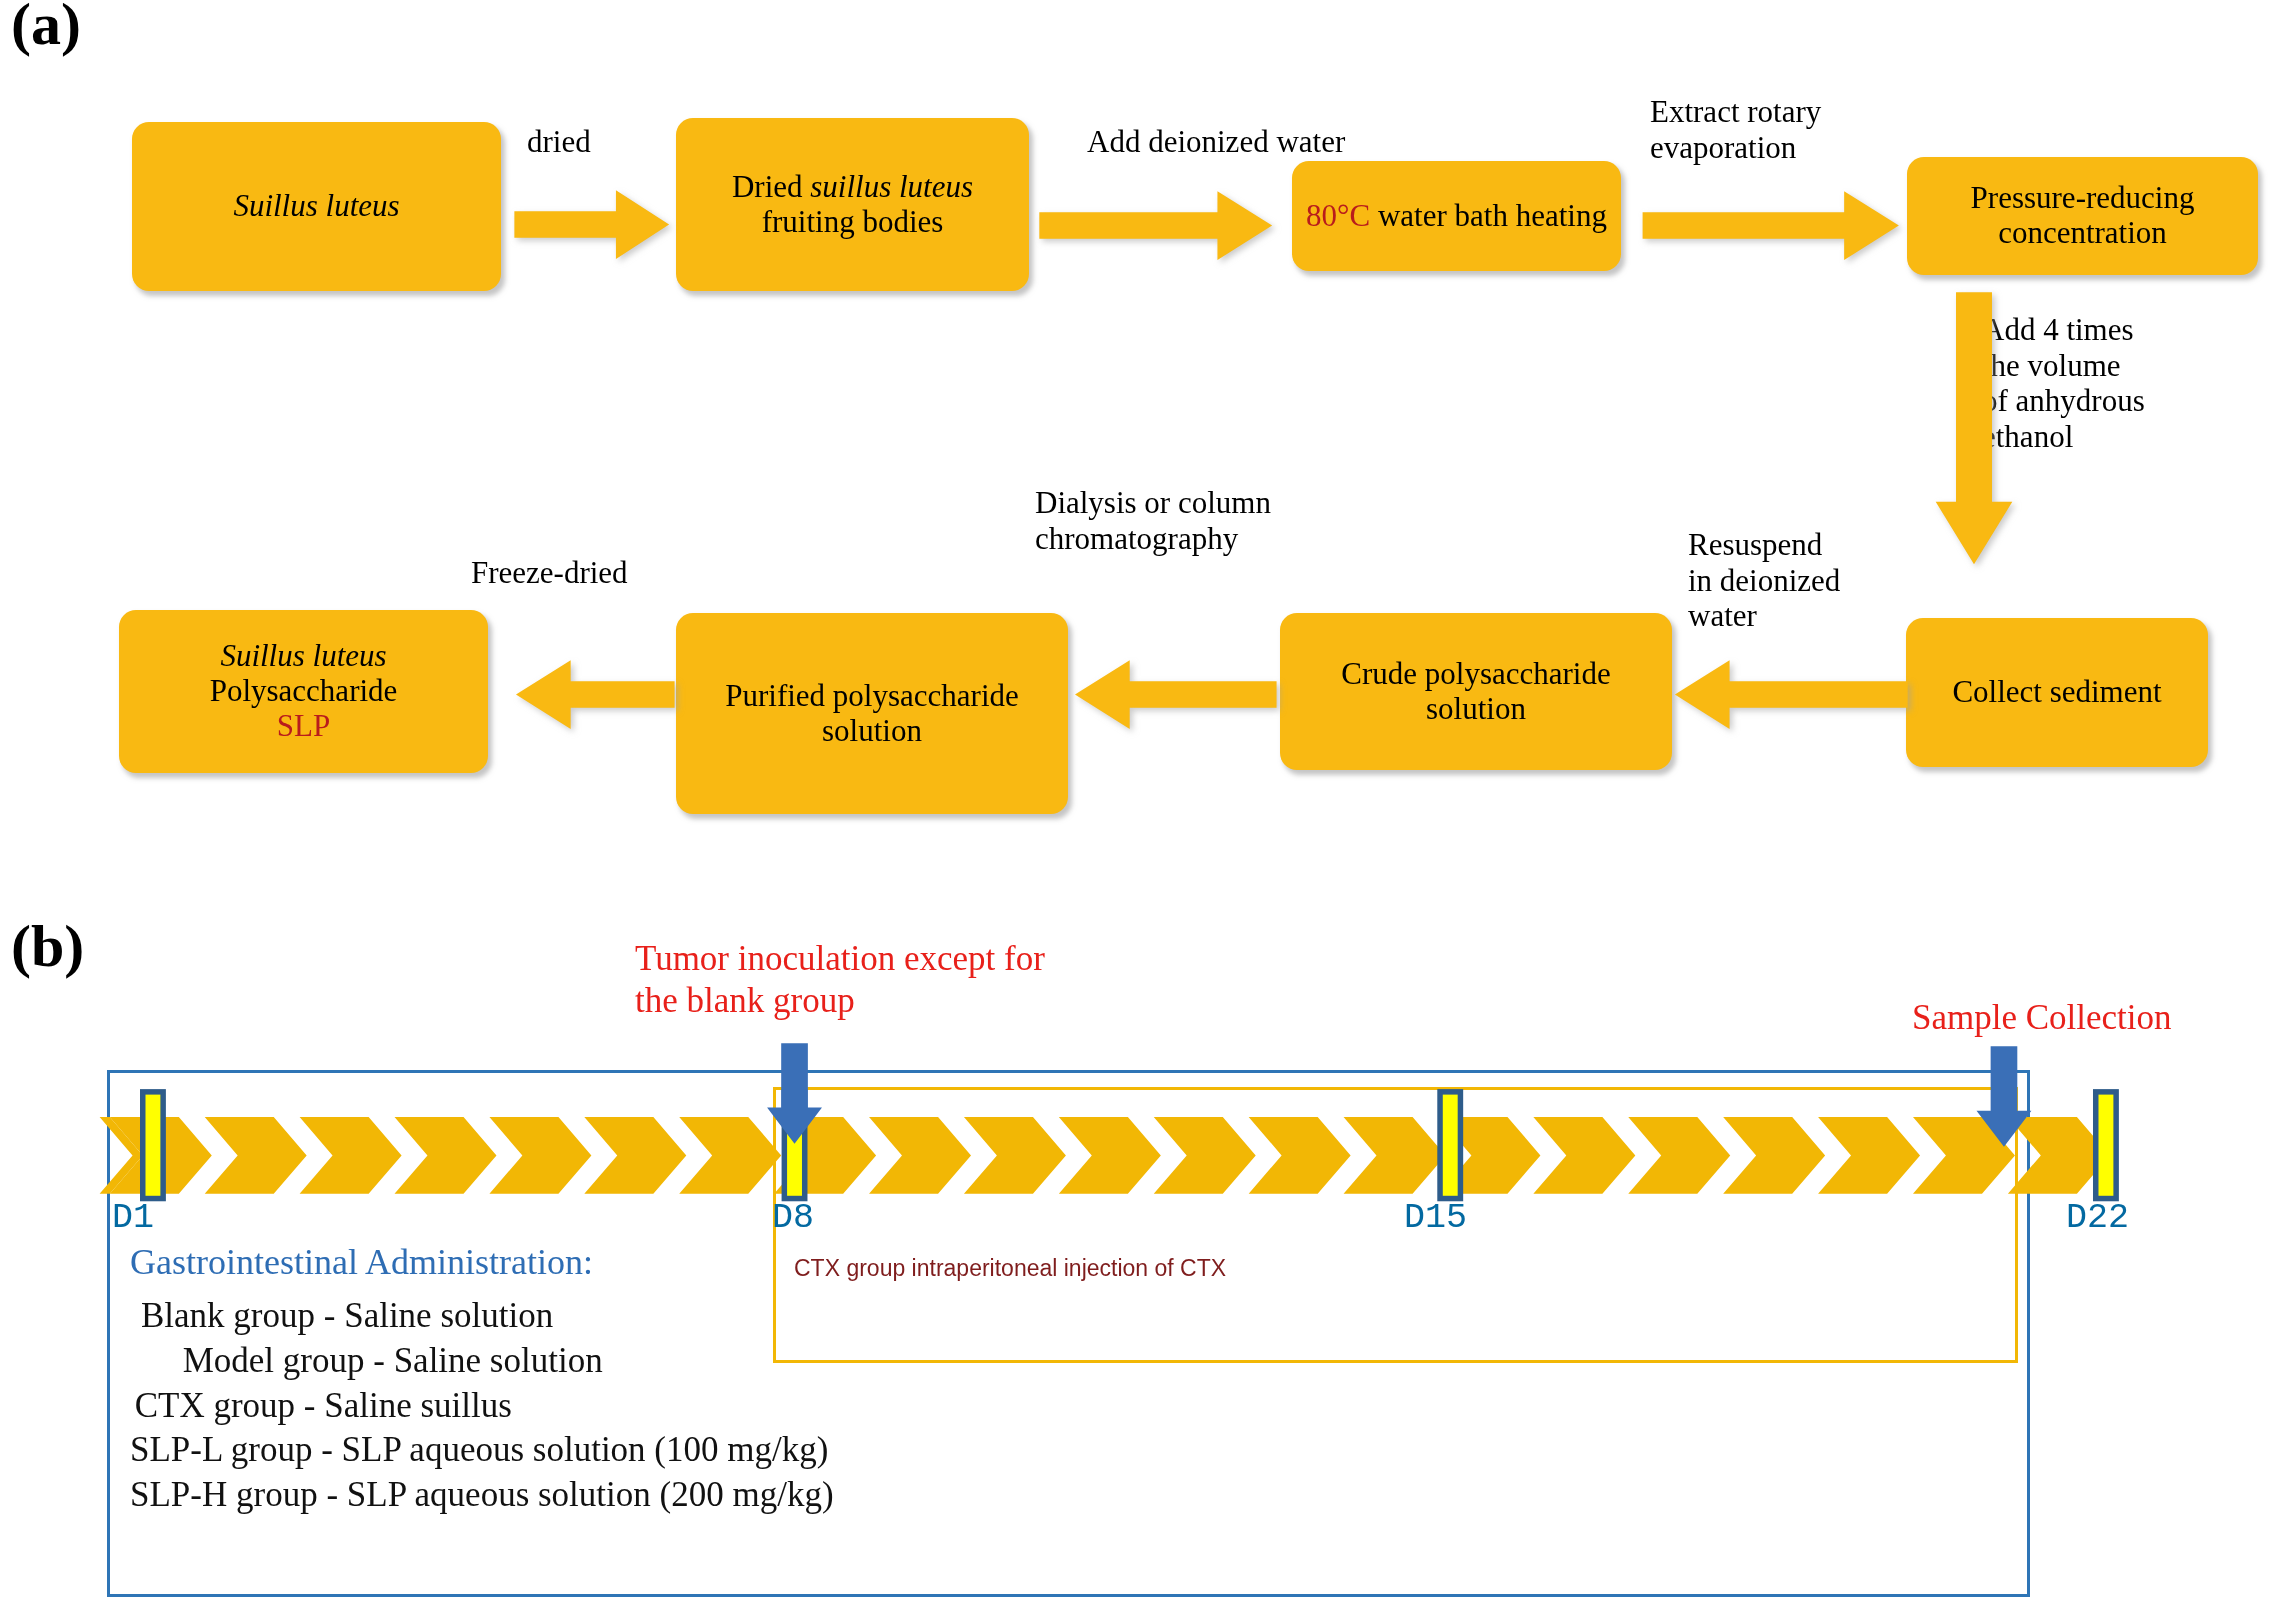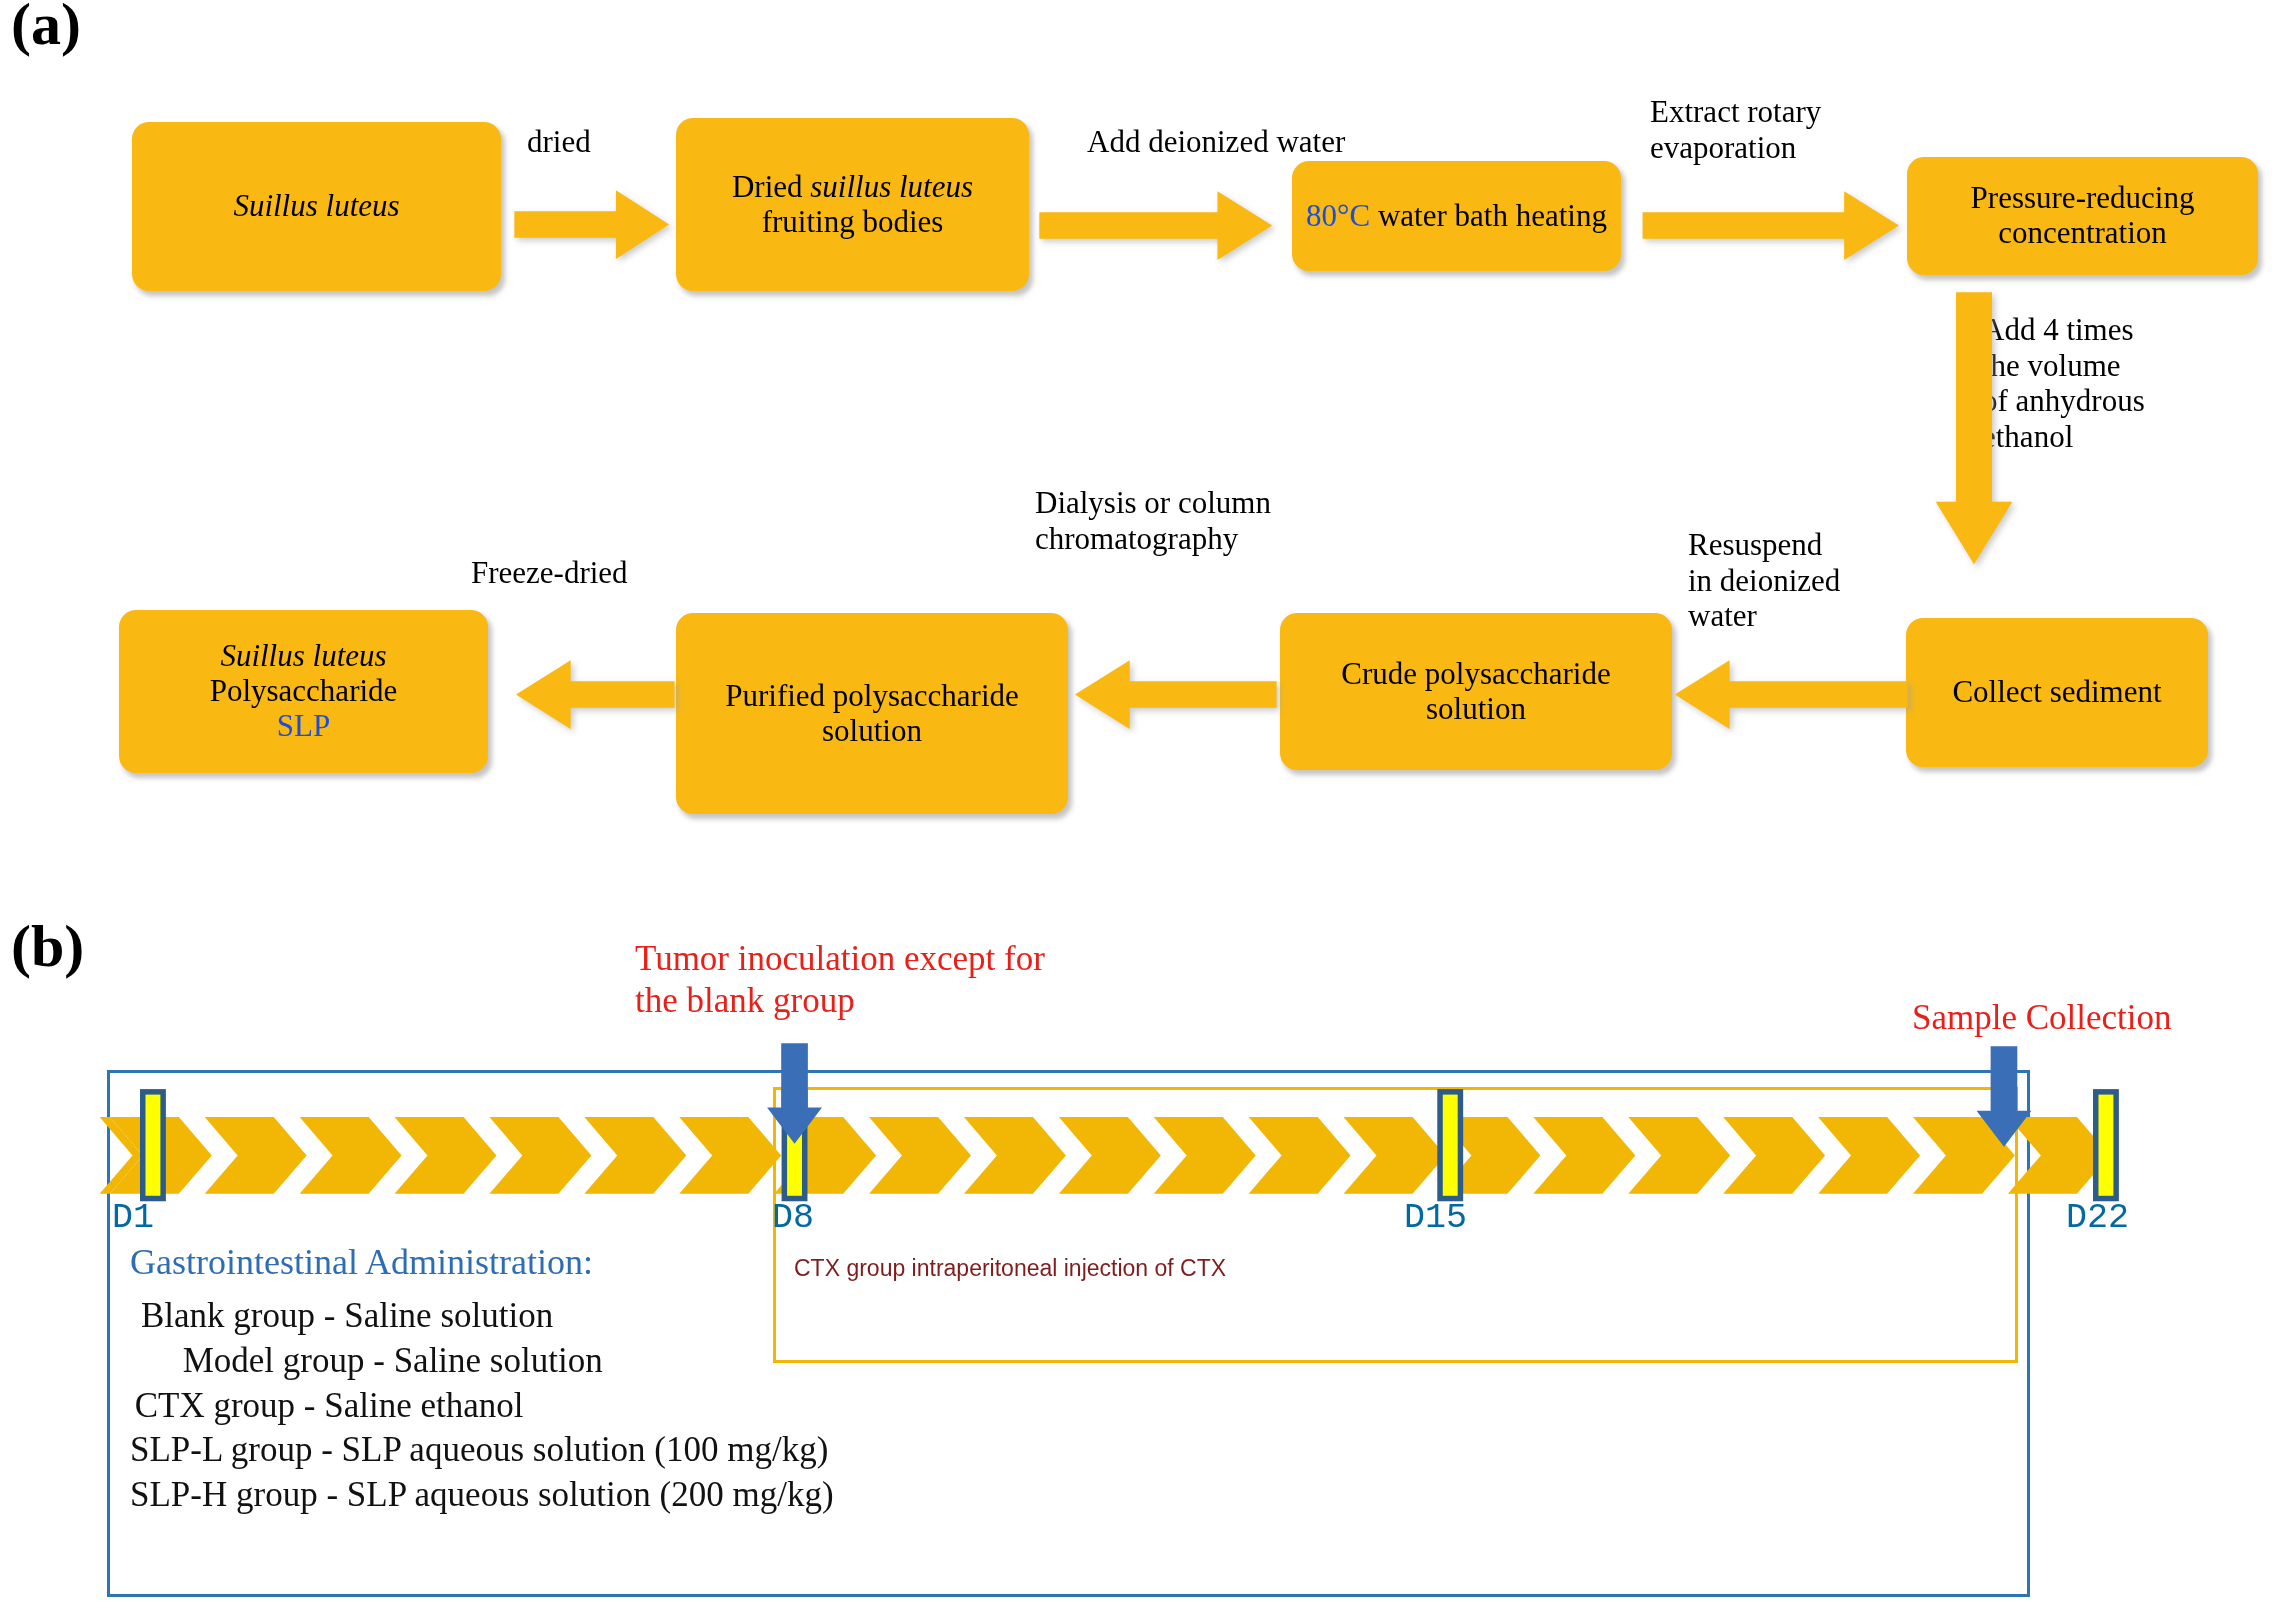--- a/index.html
+++ b/index.html
@@ -9,21 +9,21 @@
   .panel-label{position:absolute;font-weight:bold;font-size:60px;line-height:1;
                font-family:"Liberation Serif",serif;}
 
   
   .fbox{position:absolute;background:#F9B912;border-radius:17px;
         box-shadow:3.9px 4.7px 5.5px rgba(150,150,150,.55);
         display:flex;align-items:center;justify-content:center;text-align:center;
         font-size:31px;line-height:1.12;padding:3.1px 7.8px;box-sizing:border-box;
         font-family:"Liberation Serif",serif;}
   .fbox i{font-style:italic;}
-  .red{color:#1d4ed8;margin-top:15px;}
+  .red{color:#b91c1c;margin-top:15px;}
 
   
   .clabel{position:absolute;font-size:31px;line-height:1.15;text-align:left;
           font-family:"Liberation Serif",serif;white-space:pre-line;}
 
   
   .arrow{position:absolute;}
   .arrow svg{display:block;filter:drop-shadow(3.1px 3.9px 3.1px rgba(160,160,160,.55));}
 
   
@@ -187,17 +187,17 @@
 <div class="daylabel" style="left:772px;top:1198px;">D8</div>
 <div class="daylabel" style="left:1404px;top:1198px;">D15</div>
 <div class="daylabel" style="left:2066px;top:1198px;">D22</div>
 
 <div class="ctxtext" style="left:794px;top:1255px;">CTX group intraperitoneal injection of CTX</div>
 
 <div class="grouptitle" style="left:130px;top:1241px;">Gastrointestinal Administration:</div>
 <div class="grouplist" style="left:130px;top:1294px;">
   <div style="padding-left:11px;">Blank  group - Saline solution</div>
   <div style="padding-left:4.7px;margin-left:48px;">Model group - Saline solution</div>
-  <div style="padding-left:4.7px;">CTX group - Saline ethanol</div>
+  <div style="padding-left:4.7px;">CTX group - Saline suillus</div>
   <div style="padding-left:0px;">SLP-L group - SLP aqueous solution (100 mg/kg)</div>
   <div style="padding-left:0px;">SLP-H group - SLP aqueous solution (200 mg/kg)</div>
 </div>
 
 
 </body></html>

